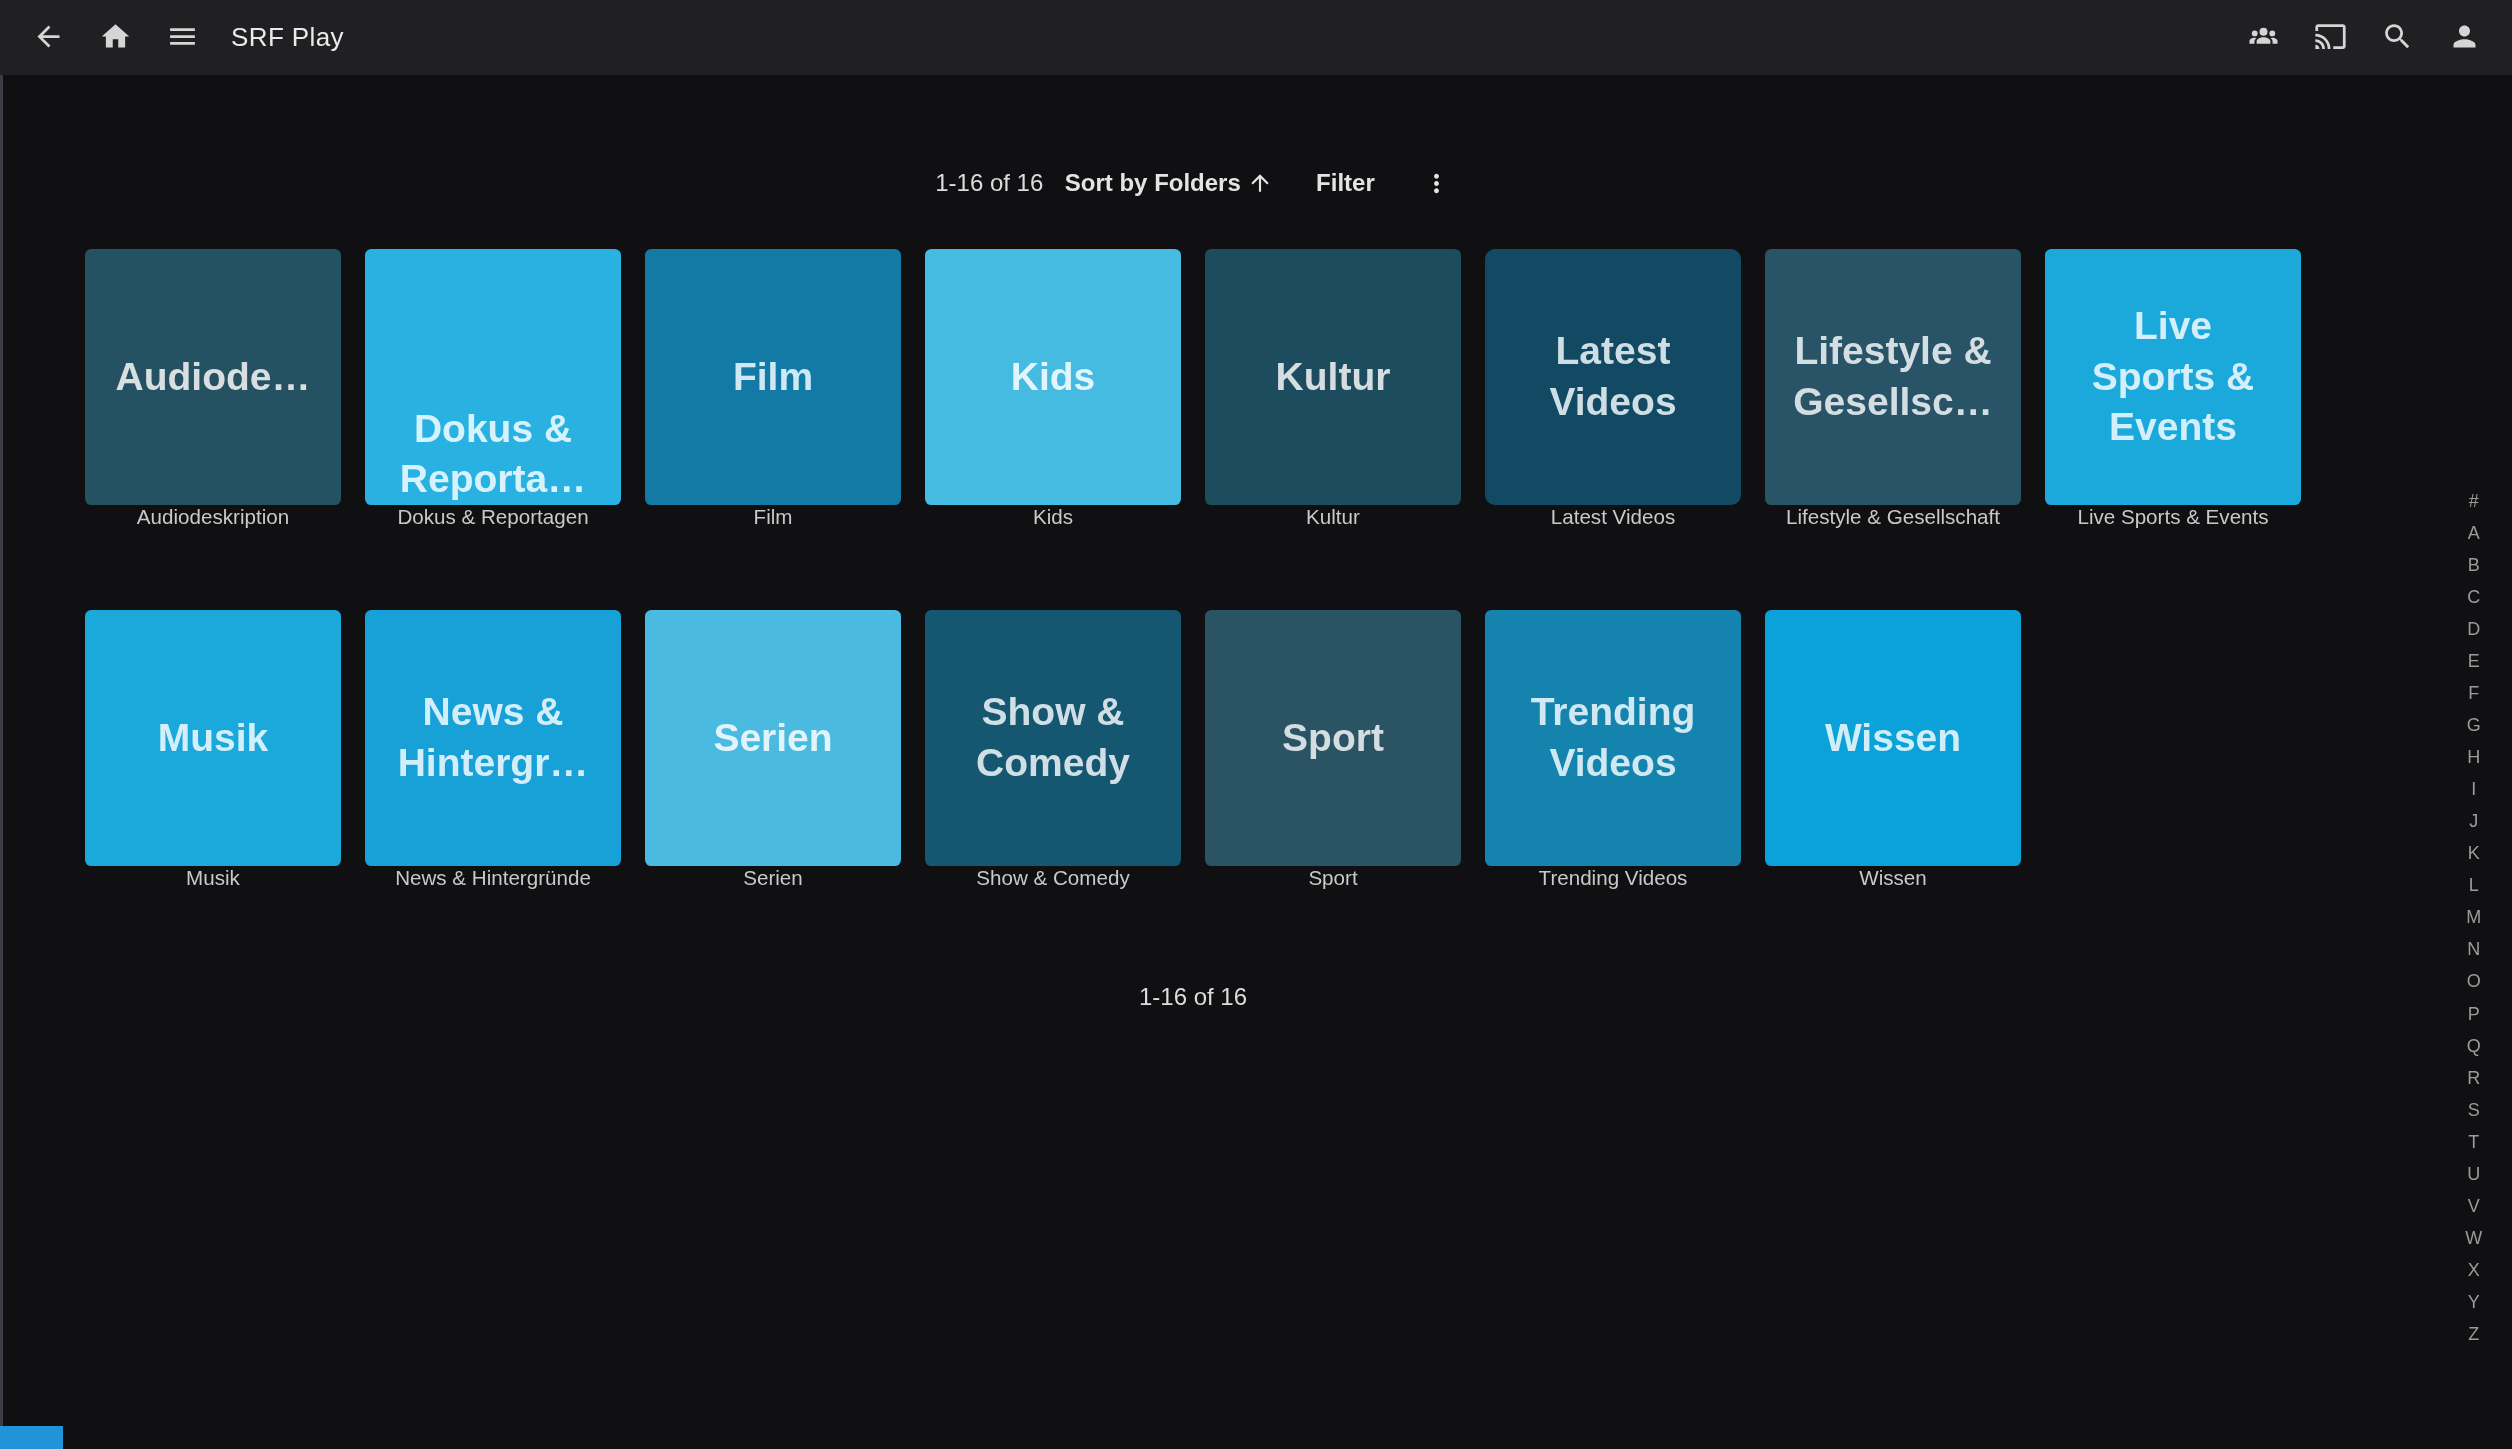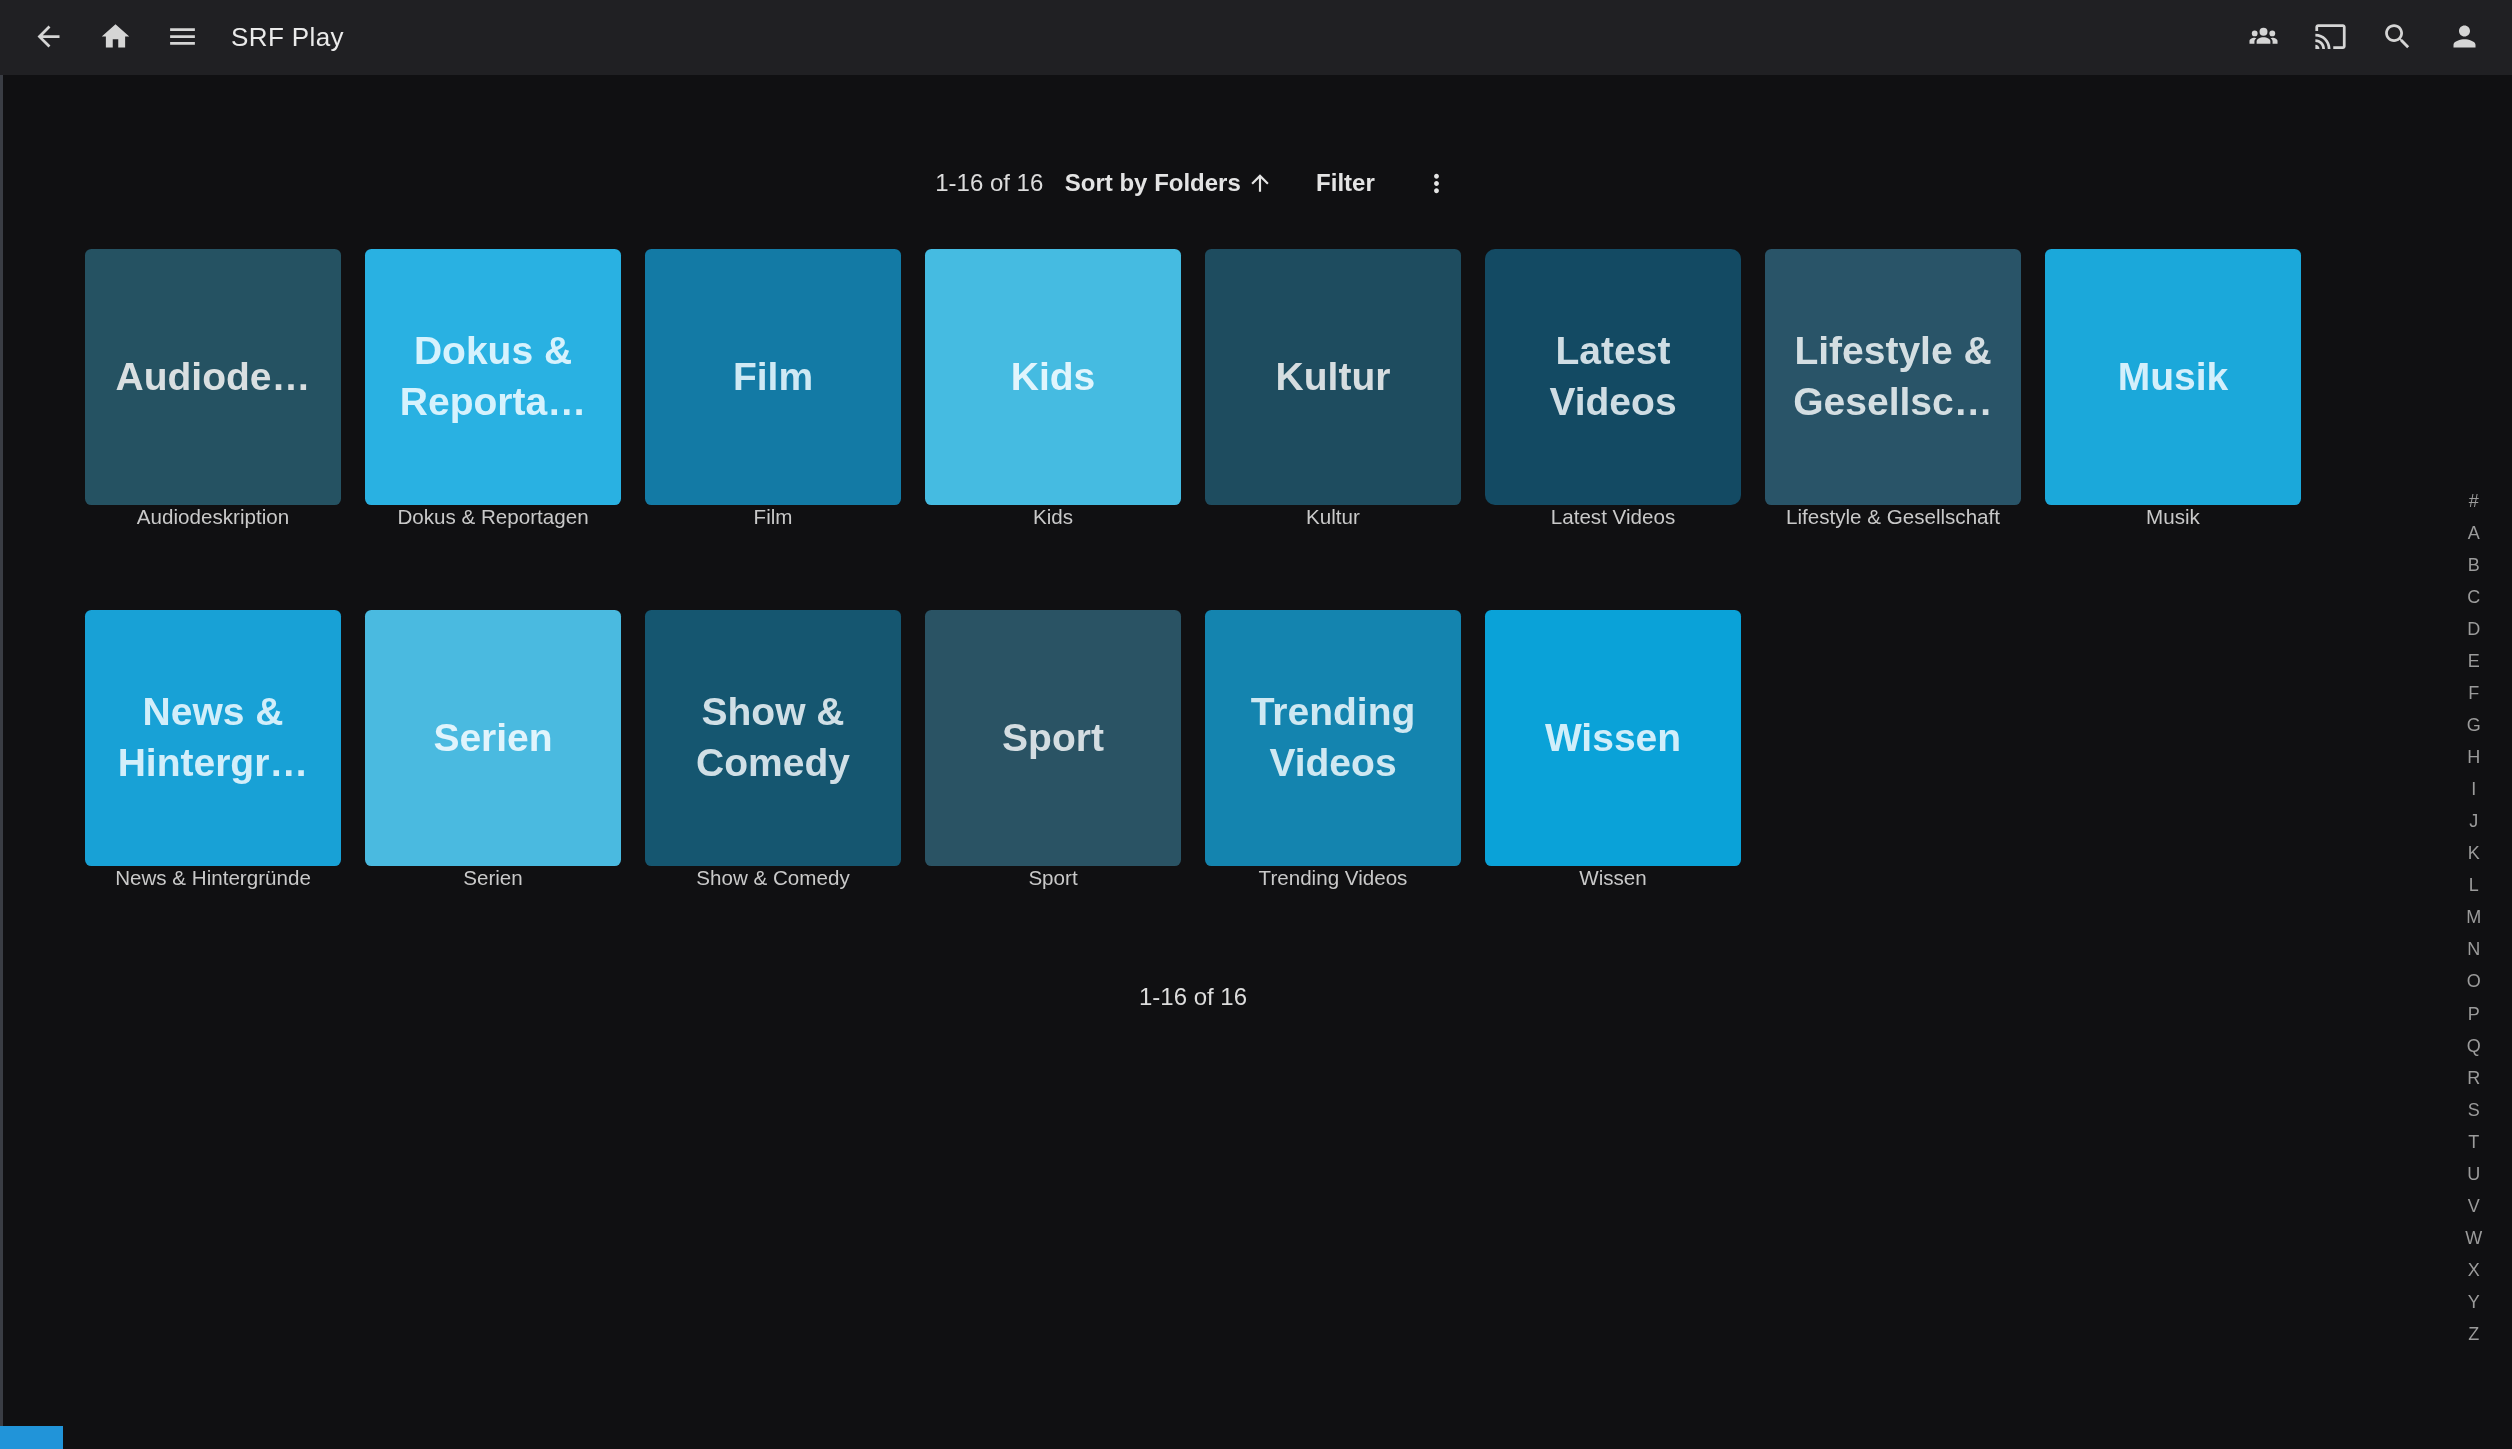--- a/index.html
+++ b/index.html
@@ -220,21 +220,21 @@
   </div>
 
   <div class="grid">
       <div class="cell">
         <div class="tile" style="background: rgb(37, 82, 98); color: rgb(217, 223, 225);">
           <span class="tile-title">Audiode…</span>
         </div>
         <div class="caption">Audiodeskription</div>
       </div>
       <div class="cell">
-        <div class="tile" style="background: rgb(41, 177, 226); color: rgb(214, 242, 253);">
+        <div class="tile" style="background: rgb(41, 177, 226); color: rgb(214, 242, 253); align-items: flex-end;">
           <span class="tile-title">Dokus &amp;
 Reporta…</span>
         </div>
         <div class="caption">Dokus &amp; Reportagen</div>
       </div>
       <div class="cell">
         <div class="tile" style="background: rgb(19, 122, 165); color: rgb(207, 233, 244);">
           <span class="tile-title">Film</span>
         </div>
         <div class="caption">Film</div>
@@ -257,20 +257,28 @@
 Videos</span>
         </div>
         <div class="caption">Latest Videos</div>
       </div>
       <div class="cell">
         <div class="tile" style="background: rgb(41, 84, 104); color: rgb(212, 222, 226);">
           <span class="tile-title">Lifestyle &amp;
 Gesellsc…</span>
         </div>
         <div class="caption">Lifestyle &amp; Gesellschaft</div>
+      </div>
+      <div class="cell">
+        <div class="tile" style="background: rgb(27, 168, 218); color: rgb(211, 239, 251);">
+          <span class="tile-title">Live
+Sports &amp;
+Events</span>
+        </div>
+        <div class="caption">Live Sports &amp; Events</div>
       </div>
       <div class="cell">
         <div class="tile" style="background: rgb(27, 168, 218); color: rgb(211, 239, 251);">
           <span class="tile-title">Musik</span>
         </div>
         <div class="caption">Musik</div>
       </div>
       <div class="cell">
         <div class="tile" style="background: rgb(24, 161, 214); color: rgb(210, 238, 250);">
           <span class="tile-title">News &amp;

